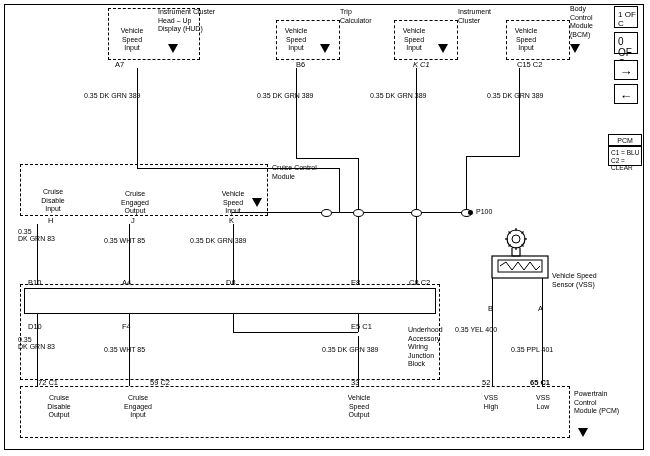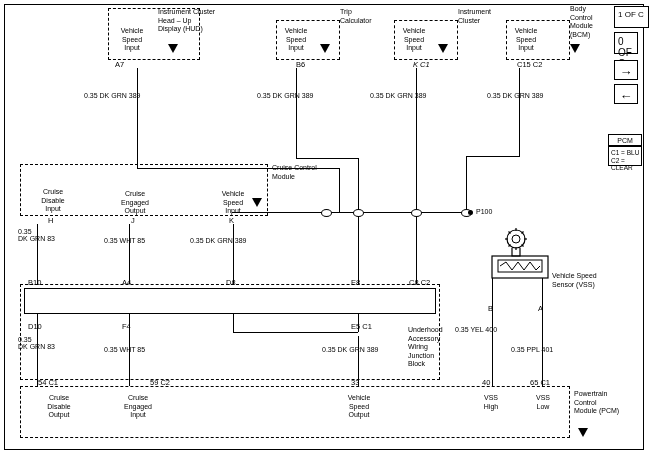--- a/index.html
+++ b/index.html
@@ -185,41 +185,41 @@
 
   <div class="wire v" style="left:492px;top:278px;height:108px;"></div>
   <div class="wire v" style="left:542px;top:278px;height:108px;"></div>
 
   <div class="box dash" style="left:20px;top:386px;width:550px;height:52px;"></div>
   <div class="lbl" style="left:574px;top:390px;width:66px;">Powertrain
 Control
 Module (PCM)</div>
   <div class="gndsm" style="left:578px;top:428px;"></div>
 
-  <div class="pin" style="left:38px;top:378px;">54  C1</div>
+  <div class="pin" style="left:38px;top:378px;">72  C1</div>
   <div class="pin" style="left:118px;top:378px;padding-left:32px;">59  C2</div>
   <div class="pin" style="left:351px;top:378px;">33</div>
-  <div class="pin" style="left:482px;top:378px;">40</div>
-  <div class="pin" style="left:530px;top:378px;">65  C1</div>
+  <div class="pin" style="left:482px;top:378px;">52</div>
+  <div class="pin" style="left:530px;top:378px;font-weight:bold;">65  C1</div>
 
   <div class="lbl c" style="left:40px;top:394px;width:38px;">Cruise
 Disable
 Output</div>
   <div class="lbl c" style="left:118px;top:394px;width:40px;">Cruise
 Engaged
 Input</div>
   <div class="lbl c" style="left:340px;top:394px;width:38px;">Vehicle
 Speed
 Output</div>
   <div class="lbl c" style="left:476px;top:394px;width:30px;">VSS
 High</div>
   <div class="lbl c" style="left:528px;top:394px;width:30px;">VSS
 Low</div>
 
-  <div class="cornerbox" style="left:614px;top:6px;width:35px;height:22px;">
+  <div class="cornerbox" style="left:614px;top:6px;width:24px;height:22px;">
     <div style="position:absolute;left:3px;top:3px;font-size:8px;">1 OF C</div>
   </div>
   <div class="cornerbox" style="left:614px;top:32px;width:24px;height:22px;">
     <div style="position:absolute;left:3px;top:3px;font-size:10px;">0 OF C</div>
   </div>
   <div class="arrowbtn" style="left:614px;top:60px;width:24px;height:20px;">→</div>
   <div class="arrowbtn" style="left:614px;top:84px;width:24px;height:20px;">←</div>
 
   <div class="legend" style="left:608px;top:134px;width:34px;height:12px;text-align:center;font-size:7px;line-height:12px;">PCM</div>
   <div class="legend" style="left:608px;top:146px;width:34px;height:20px;">

